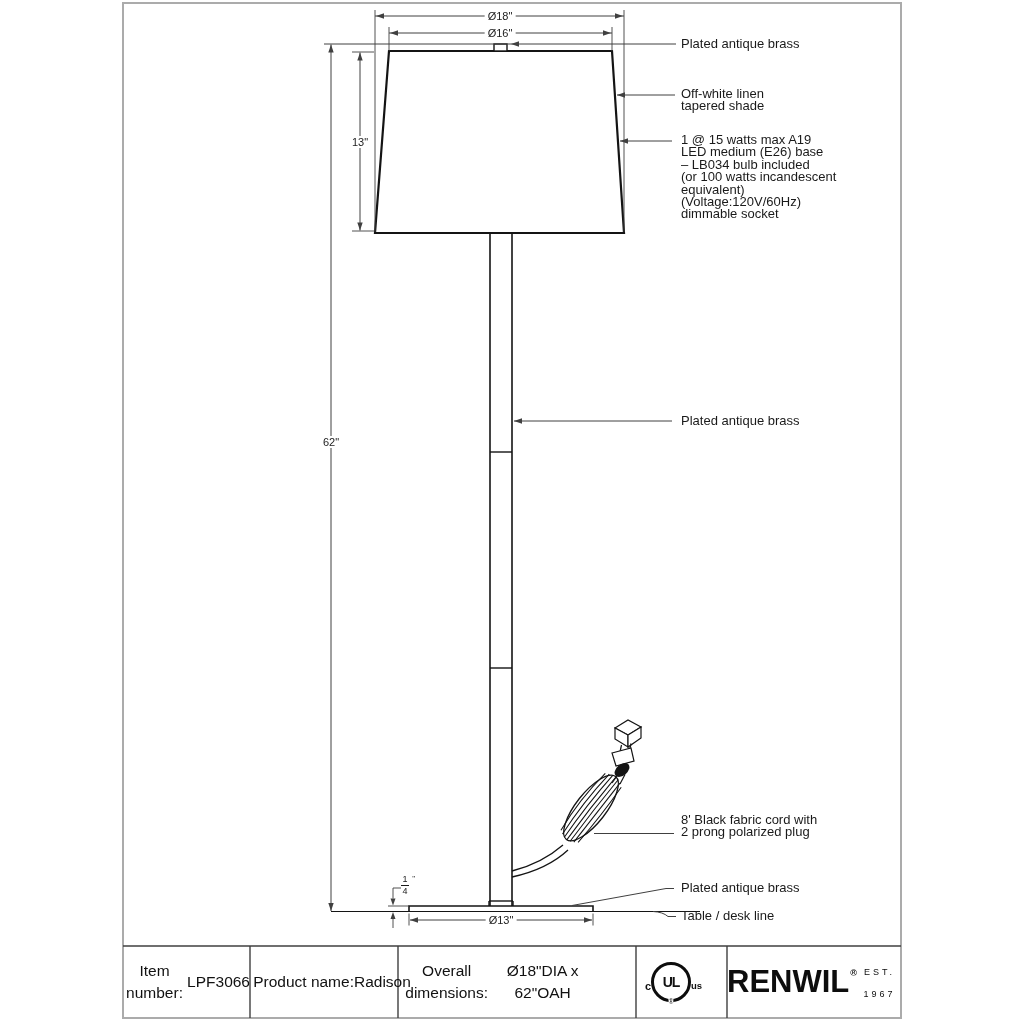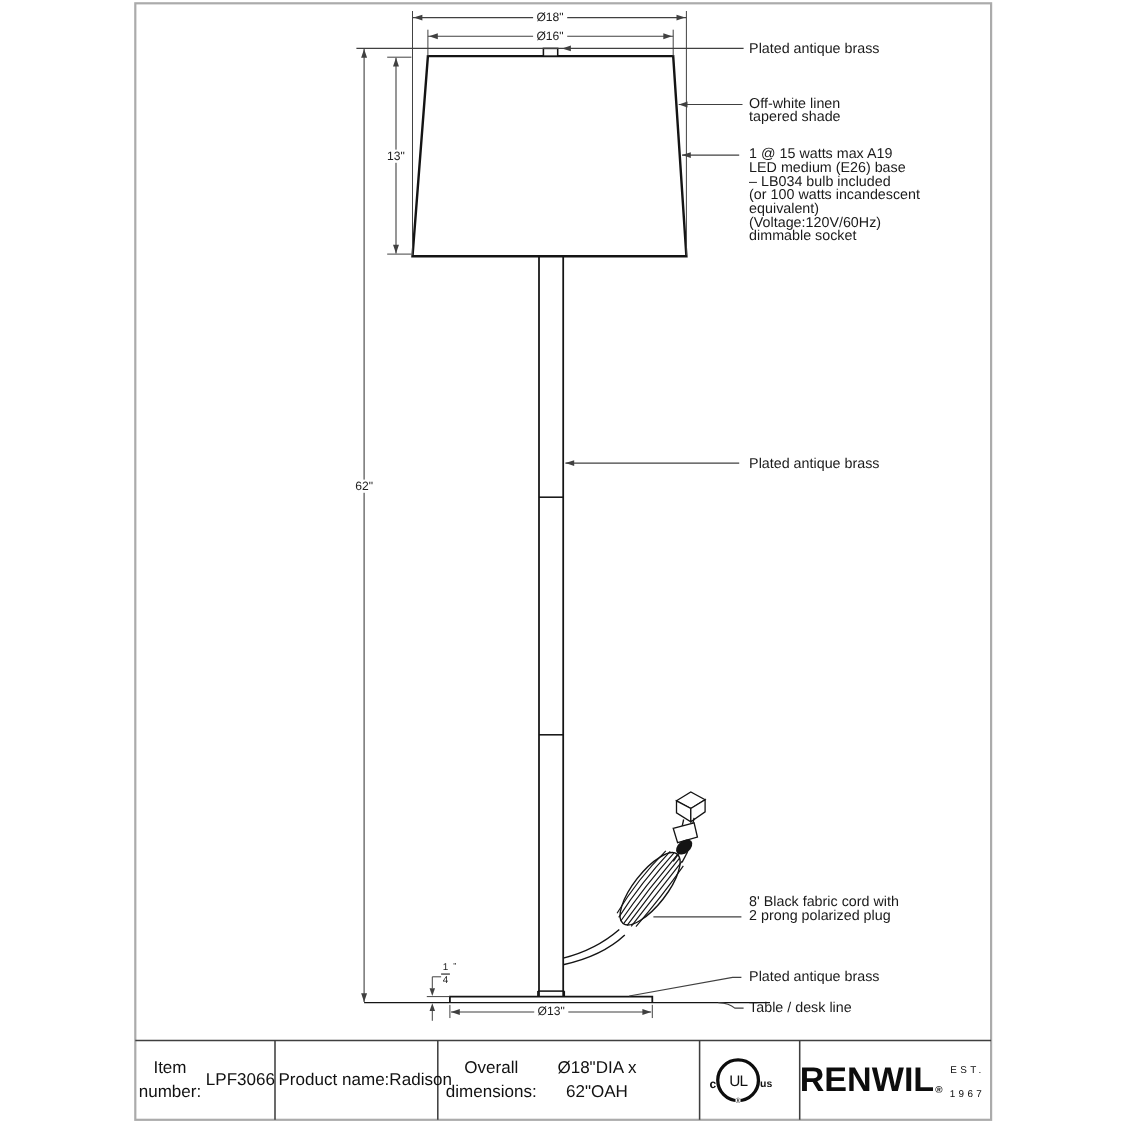--- a/index.html
+++ b/index.html
@@ -14,26 +14,26 @@
   .frac .num{border-bottom:1px solid #1a1a1a;padding:0 1px 1px 1px;}
   .frac .den{padding-top:1px;}
   .frac .unit{position:absolute;right:-5px;top:-1px;font-size:8px;}
   .cell{position:absolute;top:946px;height:72px;display:flex;flex-direction:row;
         justify-content:center;align-items:center;font-size:15.5px;line-height:22px;color:#111;
         text-align:center;}
   
   .ul-row{display:flex;align-items:center;}
   .ul-circle{position:relative;width:34px;height:34px;border:3px solid #0d0d0d;border-radius:50%;
              display:flex;align-items:center;justify-content:center;}
-  .ul-mark{font-weight:normal;font-size:14px;letter-spacing:-1px;line-height:14px;}
+  .ul-mark{font-weight:bold;font-size:14px;letter-spacing:-1px;line-height:14px;}
   .ul-c{font-weight:bold;font-size:11px;align-self:flex-end;margin:0 0 5px 0;}
   .ul-us{font-weight:bold;font-size:9.5px;align-self:flex-end;margin:0 16px 5px 0;}
   .ul-reg{position:absolute;bottom:-6px;left:50%;transform:translateX(-50%);font-size:7px;background:#fff;line-height:7px;}
   
-  .brand-row{display:flex;align-items:flex-end;line-height:30px;}
+  .brand-row{display:flex;align-items:flex-start;line-height:30px;}
   .brand-name{font-weight:bold;font-size:31px;letter-spacing:0px;color:#0d0d0d;}
   .brand-reg{font-size:9px;line-height:12px;margin-left:1px;font-weight:bold;}
   .brand-est{font-size:9px;letter-spacing:3px;margin-top:1px;color:#0d0d0d;}
 </style>
 </head>
 <body>
 
 <div id="stage">
 
   <svg id="linework" width="1024" height="1024" viewBox="0 0 1024 1024">

